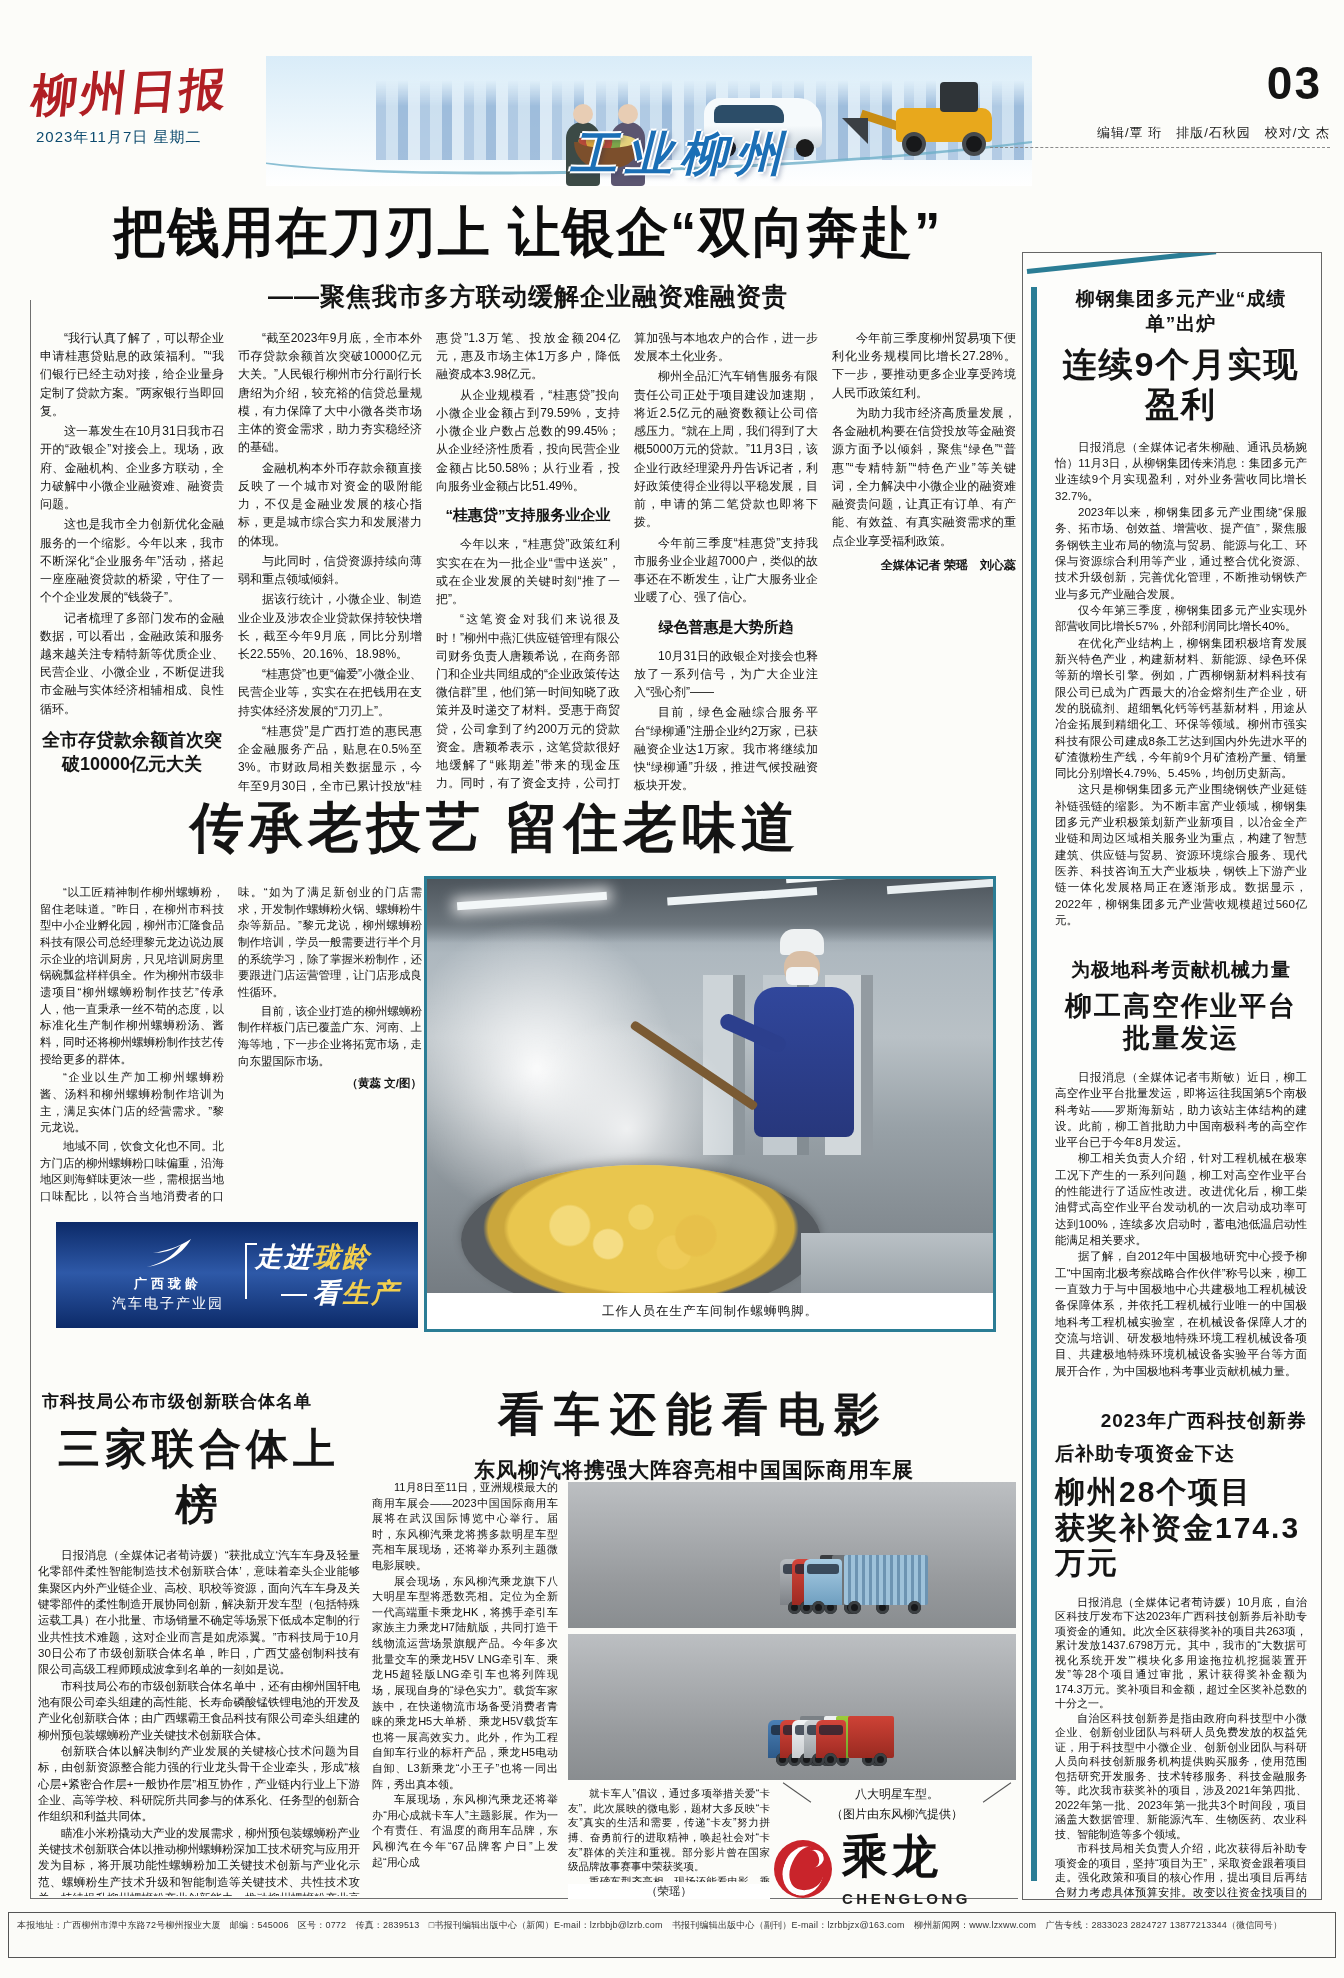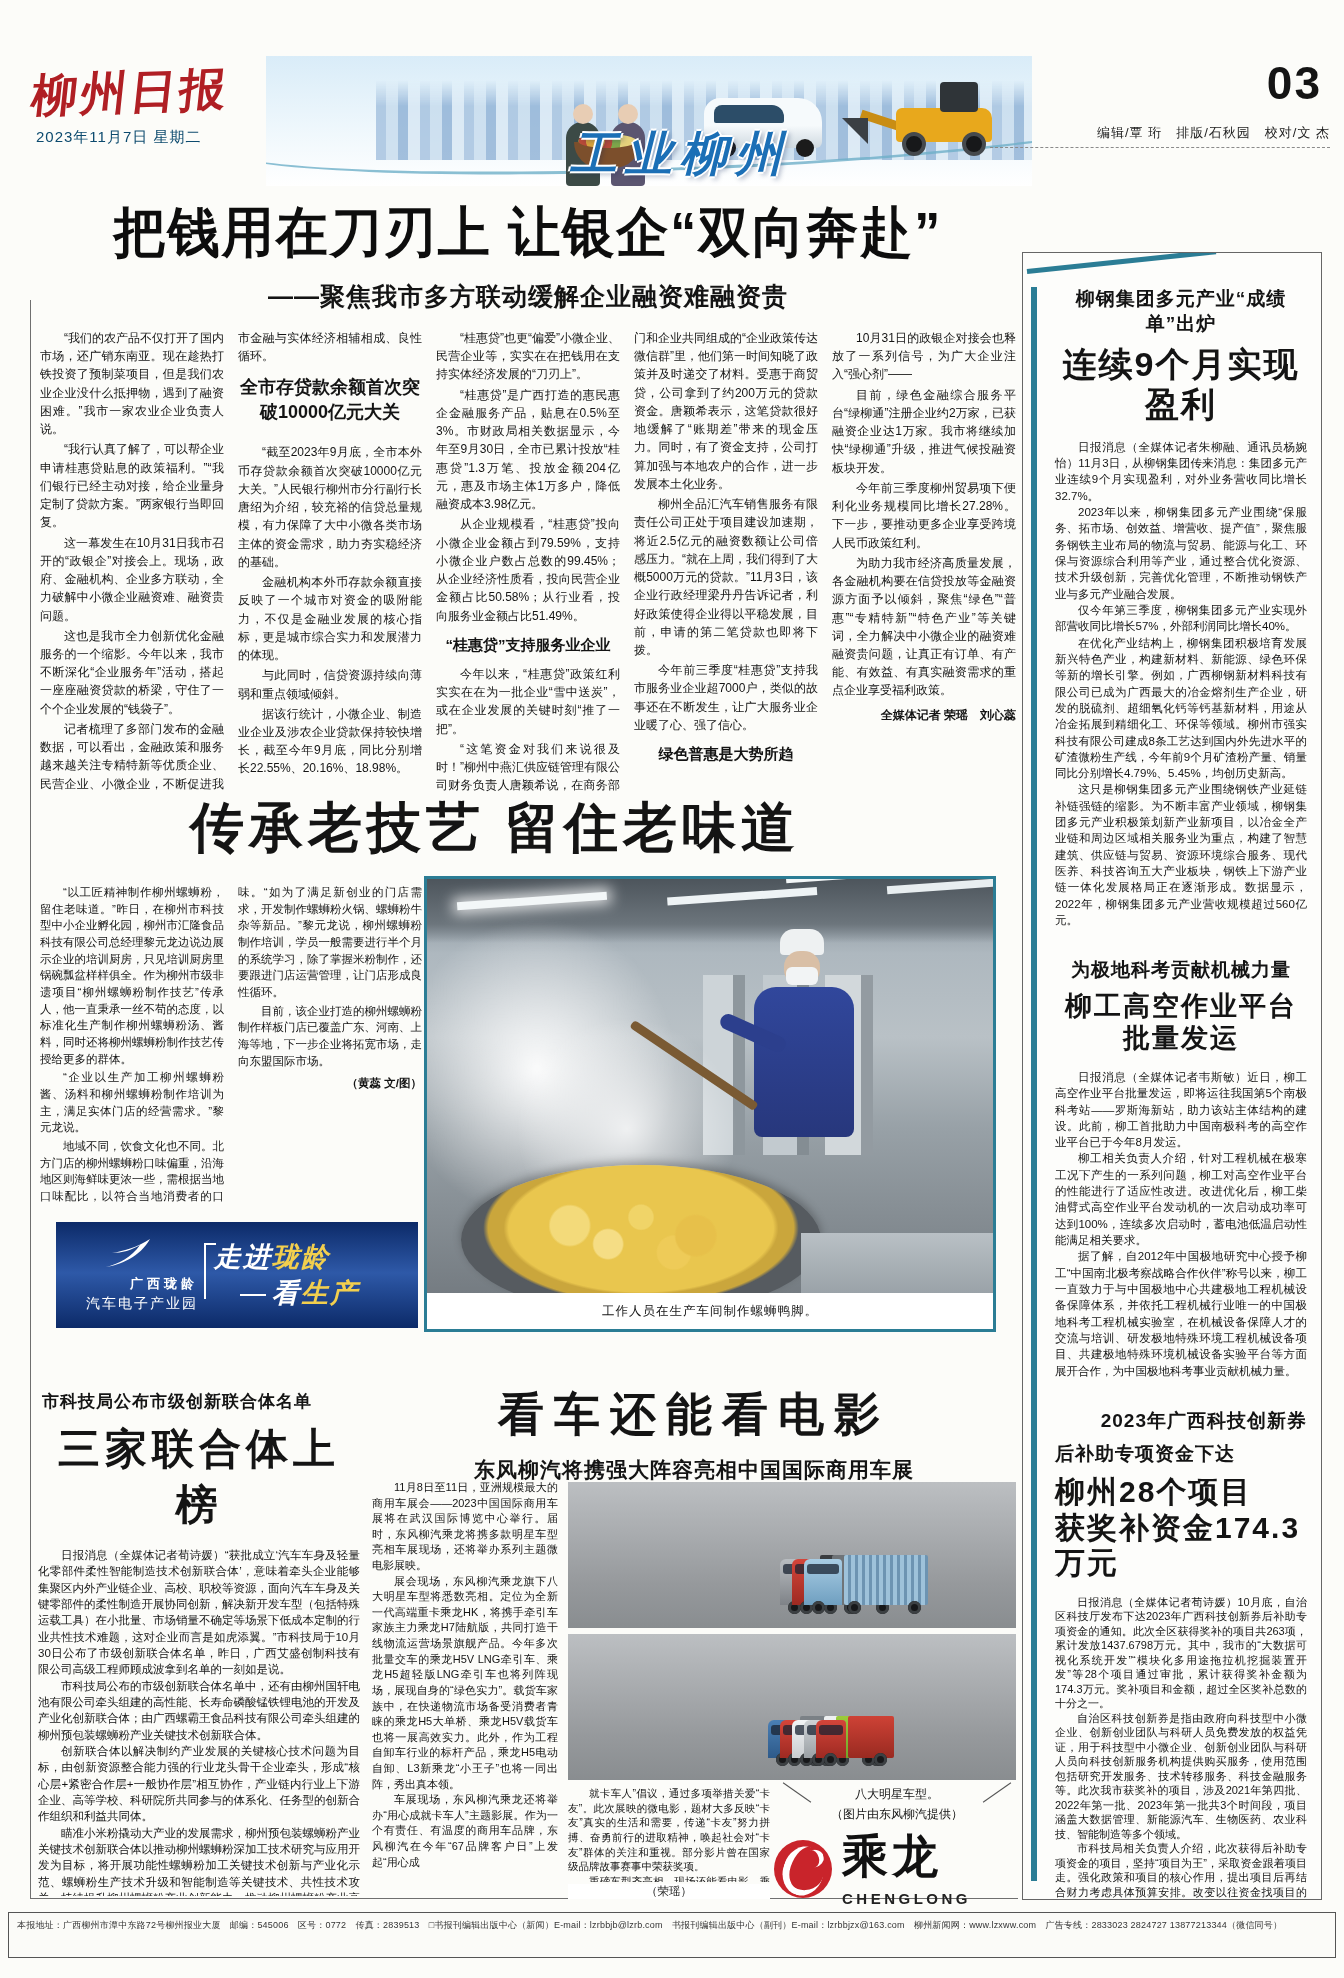--- a/index.html
+++ b/index.html
@@ -69,21 +69,21 @@
   .ps-cook .arm{position:absolute;left:-26px;top:96px;width:70px;height:16px;border-radius:8px;background:#2c3f8d;transform:rotate(24deg);}
   .ps-ladle{position:absolute;left:34%;top:44%;width:150px;height:9px;background:#7a5a33;transform:rotate(34deg);border-radius:4px;}
   .ps-wok{position:absolute;left:6%;bottom:-22px;width:360px;height:150px;border-radius:50%;background:radial-gradient(ellipse at 50% 42%,#e9c64e 0 52%,#caa63c 54% 60%,#565b60 62% 100%);box-shadow:0 -4px 8px rgba(0,0,0,.25);}
   .ps-wok::before{content:'';position:absolute;left:12%;top:18%;width:76%;height:56%;border-radius:50%;
      background:radial-gradient(circle at 24% 40%,#f3da7a 0 9%,transparent 10%),radial-gradient(circle at 50% 30%,#f0d468 0 8%,transparent 9%),radial-gradient(circle at 70% 52%,#e7c04a 0 10%,transparent 11%),radial-gradient(circle at 38% 62%,#f5dd85 0 8%,transparent 9%),radial-gradient(circle at 62% 72%,#eecb58 0 9%,transparent 10%);}
   .ps-counter{position:absolute;right:0;bottom:0;width:34%;height:60px;background:linear-gradient(180deg,#b9c0c5,#9aa2a8);}
   .photo-caption{height:36px;display:flex;align-items:center;justify-content:center;font-size:12.5px;letter-spacing:1px;background:#fff;}
 
   
   .ad-banner{position:absolute;left:56px;top:1222px;width:362px;height:106px;background:linear-gradient(180deg,#0c2a68 0%,#2e59a8 48%,#0c2a68 100%);display:flex;align-items:center;color:#fff;overflow:hidden;}
-  .ad-left{width:142px;text-align:right;flex:none;}
+  .ad-left{width:142px;text-align:center;flex:none;padding-left:41px;}
   .ad-wing{display:block;margin:0 auto 2px;}
   .ad-org1{font-size:13px;letter-spacing:4px;font-weight:600;}
   .ad-org2{font-size:14px;letter-spacing:2px;margin-top:2px;}
   .ad-right{flex:1;font-style:italic;font-weight:900;position:relative;padding-left:16px;}
   .ad-bracket{position:absolute;left:6px;top:4px;width:10px;height:54px;border-left:2px solid #fff;border-top:2px solid #fff;}
   .ad-line1{font-size:27px;letter-spacing:2px;}
   .ad-line2{font-size:27px;letter-spacing:2px;margin-left:26px;}
   .ad-dash{display:inline-block;width:26px;height:2px;background:#fff;vertical-align:middle;margin-right:6px;}
   .ad-accent{color:#f2cf4e;}
 
@@ -171,21 +171,20 @@
   <div class="page-number">03</div>
   <div class="edition-info">编辑/覃 珩　排版/石秋园　校对/文 杰</div>
 
   <div class="rule-left"></div>
   <div class="rule-bottom-main"></div>
 
   <div class="lead">
     <div class="lead-headline">把钱用在刀刃上 让银企“双向奔赴”</div>
     <div class="lead-subhead">——聚焦我市多方联动缓解企业融资难融资贵</div>
     <div class="lead-flow">
-        <p class="flow-p">“我们的农产品不仅打开了国内市场，还广销东南亚。现在趁热打铁投资了预制菜项目，但是我们农业企业没什么抵押物，遇到了融资困难。”我市一家农业企业负责人说。</p>
         <p class="flow-p">“我行认真了解了，可以帮企业申请桂惠贷贴息的政策福利。”“我们银行已经主动对接，给企业量身定制了贷款方案。”两家银行当即回复。</p>
         <p class="flow-p">这一幕发生在10月31日我市召开的“政银企”对接会上。现场，政府、金融机构、企业多方联动，全力破解中小微企业融资难、融资贵问题。</p>
         <p class="flow-p">这也是我市全力创新优化金融服务的一个缩影。今年以来，我市不断深化“企业服务年”活动，搭起一座座融资贷款的桥梁，守住了一个个企业发展的“钱袋子”。</p>
         <p class="flow-p">记者梳理了多部门发布的金融数据，可以看出，金融政策和服务越来越关注专精特新等优质企业、民营企业、小微企业，不断促进我市金融与实体经济相辅相成、良性循环。</p>
         <h3 class="flow-sub big">全市存贷款余额首次突破10000亿元大关</h3>
         <p class="flow-p">“截至2023年9月底，全市本外币存贷款余额首次突破10000亿元大关。”人民银行柳州市分行副行长唐绍为介绍，较充裕的信贷总量规模，有力保障了大中小微各类市场主体的资金需求，助力夯实稳经济的基础。</p>
         <p class="flow-p">金融机构本外币存款余额直接反映了一个城市对资金的吸附能力，不仅是金融业发展的核心指标，更是城市综合实力和发展潜力的体现。</p>
         <p class="flow-p">与此同时，信贷资源持续向薄弱和重点领域倾斜。</p>
         <p class="flow-p">据该行统计，小微企业、制造业企业及涉农企业贷款保持较快增长，截至今年9月底，同比分别增长22.55%、20.16%、18.98%。</p>
         <p class="flow-p">“桂惠贷”也更“偏爱”小微企业、民营企业等，实实在在把钱用在支持实体经济发展的“刀刃上”。</p>

